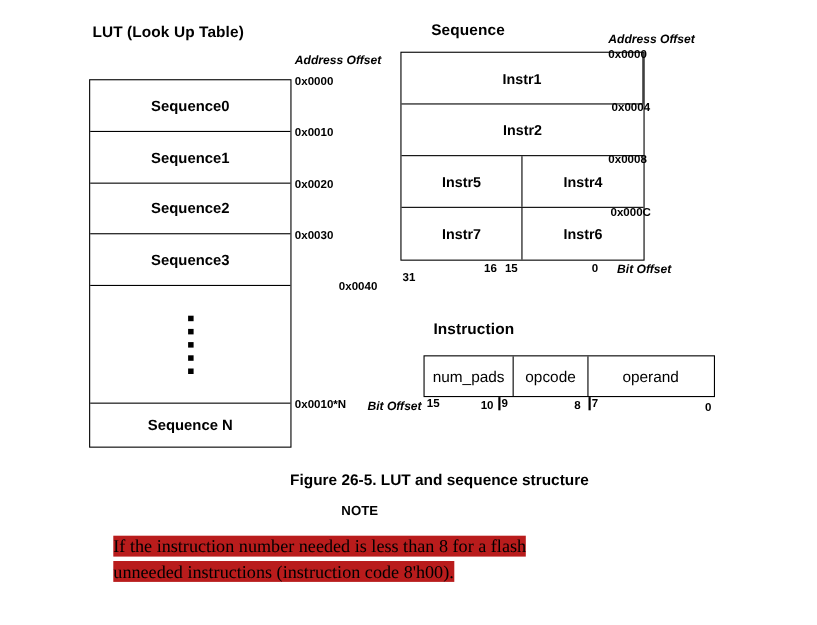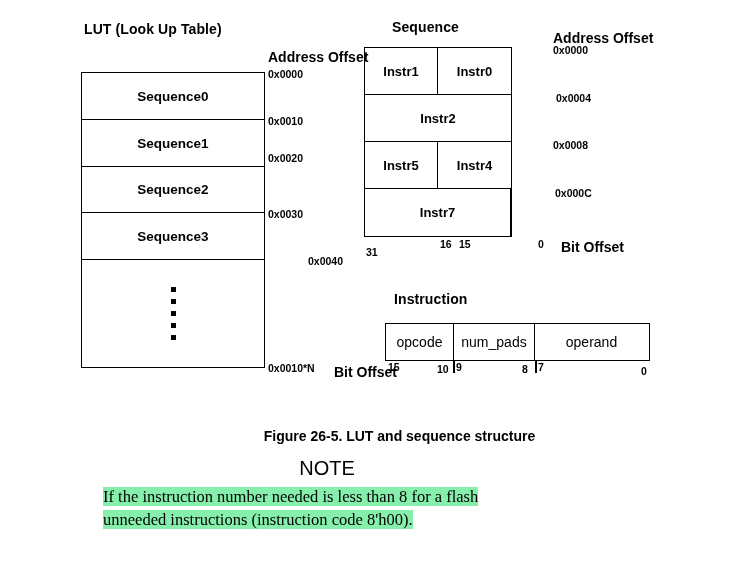--- a/index.html
+++ b/index.html
@@ -19,22 +19,23 @@
 
   
   .diagram-title {
     font-weight: bold;
     font-size: 14px;
     letter-spacing: 0.1px;
     white-space: nowrap;
   }
   .col-header {
     font-weight: bold;
-    font-size: 14px;
-    white-space: nowrap;
+    font-size: 11px;
+    white-space: nowrap;
+    font-style: italic;
   }
   .offset-label {
     font-weight: bold;
     font-size: 10.5px;
     white-space: nowrap;
     line-height: 11px;
   }
   .bitnum {
     font-weight: bold;
     font-size: 10.5px;
@@ -73,21 +74,21 @@
     display: block;
     width: 5px;
     height: 5px;
     background: #000;
   }
 
   
   #sequence-table {
     left: 364px;
     top: 47px;
-    width: 148px;
+    width: 222px;
     border: 1.6px solid #000;
     box-sizing: border-box;
   }
   #sequence-table .seq-row {
     display: flex;
     border-bottom: 1.6px solid #000;
     box-sizing: border-box;
     height: 47px;
   }
   #sequence-table .seq-row:last-child { border-bottom: none; }
@@ -133,33 +134,33 @@
     text-align: center;
     font-weight: bold;
     font-size: 14px;
     padding-left: 28px;
   }
   #note-heading {
     left: 0;
     top: 457px;
     width: 654px;
     text-align: center;
-    font-weight: normal;
-    font-size: 20px;
+    font-weight: bold;
+    font-size: 12px;
   }
   #note-body {
     left: 103px;
     top: 485px;
     width: 520px;
     font-family: "Liberation Serif", serif;
     font-size: 16.5px;
     line-height: 23px;
   }
   #note-body .hl {
-    background: #86efac;
+    background: #b91c1c;
     box-decoration-break: clone;
     -webkit-box-decoration-break: clone;
   }
 </style>
 </head>
 <body>
 
 <div class="abs diagram-title" style="left:84px; top:21px;">LUT (Look Up Table)</div>
 
 <div class="abs col-header" style="left:268px; top:49px;">Address Offset</div>
@@ -177,66 +178,69 @@
   <div class="lut-row" style="height:47px;">
     <span>Sequence3</span>
   </div>
   <div class="lut-row ellipsis-cell" style="height:107px;">
     <i></i>
     <i></i>
     <i></i>
     <i></i>
     <i></i>
   </div>
+  <div class="lut-row" style="height:39px;">
+    <span>Sequence N</span>
+  </div>
 </div>
 
 <div class="abs offset-label" style="left:268px; top:69px;">0x0000</div>
 <div class="abs offset-label" style="left:268px; top:116px;">0x0010</div>
-<div class="abs offset-label" style="left:268px; top:153px;">0x0020</div>
+<div class="abs offset-label" style="left:268px; top:163px;">0x0020</div>
 <div class="abs offset-label" style="left:268px; top:209px;">0x0030</div>
 <div class="abs offset-label" style="left:268px; top:256px;padding-left:40px;">0x0040</div>
 <div class="abs offset-label" style="left:268px; top:363px;">0x0010*N</div>
 
 <div class="abs diagram-title" style="left:392px; top:19px;">Sequence</div>
 
 <div class="abs col-header" style="left:553px; top:30px;">Address Offset</div>
 
 <div class="abs" id="sequence-table">
   <div class="seq-row">
     <div class="seq-cell left">Instr1</div>
-    <div class="seq-cell">Instr0</div>
   </div>
   <div class="seq-row">
     <div class="seq-cell">Instr2</div>
   </div>
   <div class="seq-row">
     <div class="seq-cell left">Instr5</div>
     <div class="seq-cell">Instr4</div>
   </div>
   <div class="seq-row">
     <div class="seq-cell left">Instr7</div>
+    <div class="seq-cell">Instr6</div>
   </div>
 </div>
 
 <div class="abs offset-label" style="left:553px; top:45px;">0x0000</div>
 <div class="abs offset-label" style="left:556px; top:93px;">0x0004</div>
 <div class="abs offset-label" style="left:553px; top:140px;">0x0008</div>
 <div class="abs offset-label" style="left:555px; top:188px;">0x000C</div>
 
 <div class="abs bitnum" style="left:366px; top:227px;margin-top:20px;">31</div>
 <div class="abs bitnum" style="left:440px; top:239px;">16</div>
 <div class="abs bitnum" style="left:459px; top:239px;">15</div>
 <div class="abs bitnum" style="left:538px; top:239px;">0</div>
 <div class="abs col-header" style="left:561px; top:239px;">Bit Offset</div>
 
 <div class="abs diagram-title" style="left:394px; top:291px;">Instruction</div>
 
 <div class="abs" id="instruction-table">
+  <div class="instr-field" style="width:81px;">num_pads</div>
   <div class="instr-field" style="width:68px;">opcode</div>
-  <div class="instr-field" style="width:81px;">num_pads</div>
   <div class="instr-field" style="width:113px;">operand</div>
 </div>
 
 <div class="abs tickline" style="left:453px; top:361px; height:12px;"></div>
 <div class="abs tickline" style="left:535px; top:361px; height:12px;"></div>
 
 <div class="abs col-header" style="left:334px; top:364px;">Bit Offset</div>
 
 <div class="abs bitnum" style="left:388px; top:362px;">15</div>
 <div class="abs bitnum" style="left:437px; top:364px;">10</div>

